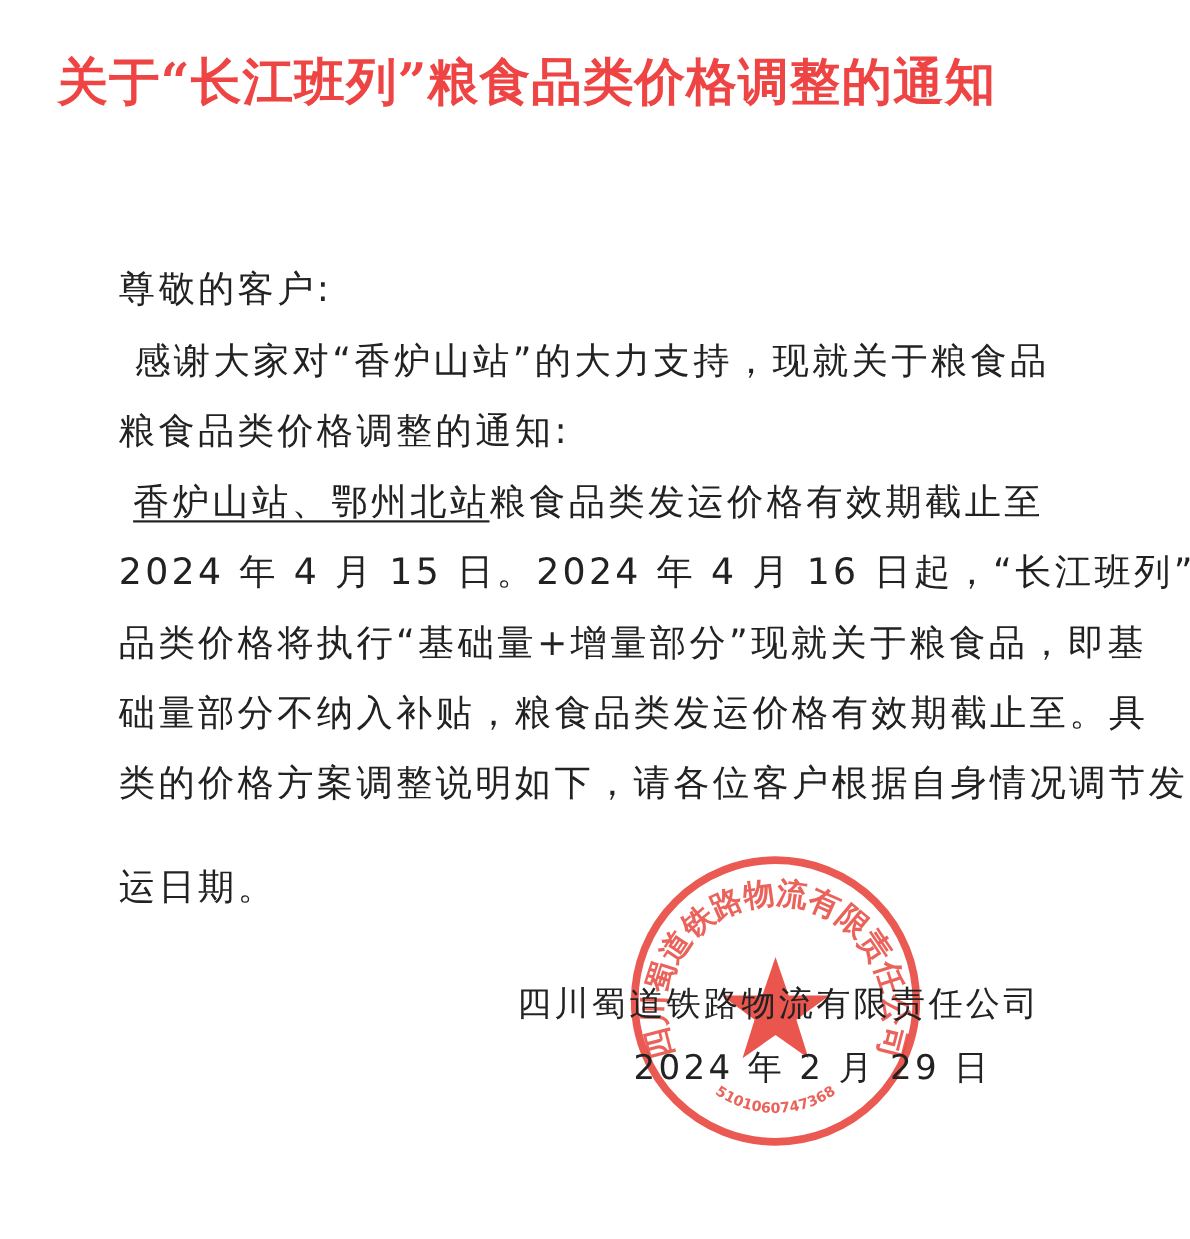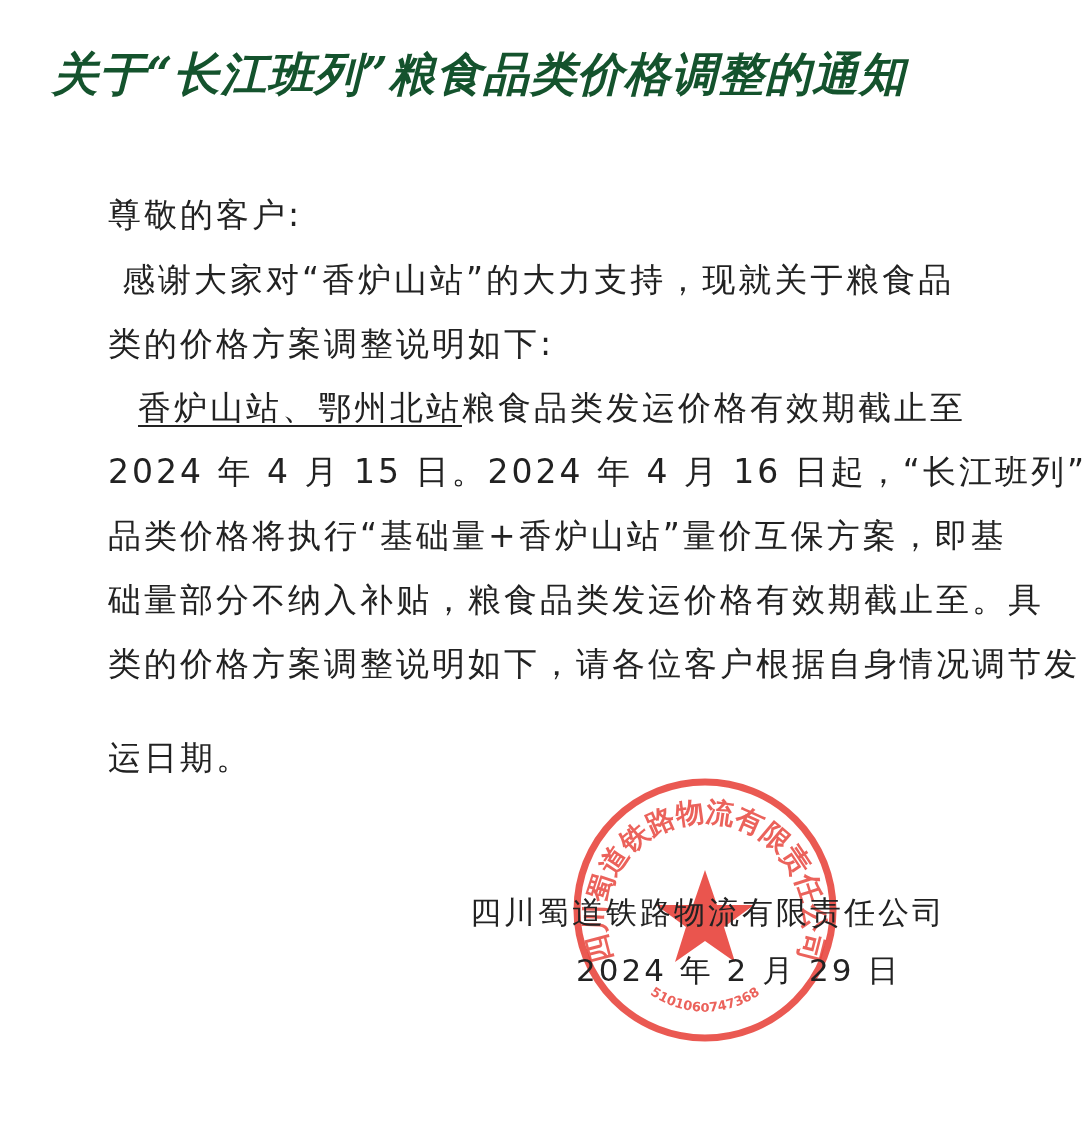--- a/index.html
+++ b/index.html
@@ -3,54 +3,54 @@
 <meta charset="utf-8">
 <style>
   html, body { margin: 0; padding: 0; }
   body {
     width: 1082px; height: 1126px; background: #ffffff; position: relative; overflow: hidden;
     color: #1f1f1f;
   }
   .title {
     position: absolute; left: 52px; top: 44px;
     font-family: "DejaVu Serif", "Liberation Serif", serif;
-    font-size: 46px; font-weight: bold; letter-spacing: 1px; color: #14532d;
-    white-space: nowrap; margin: 0; font-style: italic;
+    font-size: 46px; font-weight: bold; letter-spacing: 1px; color: #ef4444;
+    white-space: nowrap; margin: 0;
   }
   .body-text {
     position: absolute; left: 54px; width: 910px;
     font-family: "DejaVu Sans", "Liberation Sans", sans-serif;
     font-size: 33px; color: #222; white-space: nowrap; letter-spacing: 3px;
   }
   .underline { text-decoration: underline; text-decoration-thickness: 2px; text-underline-offset: 6px; }
-  .line { position: absolute; left: 54px; white-space: nowrap; }
+  .line { position: absolute; left: 54px; white-space: nowrap; margin-top: 48px; }
   .seal {
     position: absolute; left: 570px; top: 775px; width: 270px; height: 270px;
   }
   .sign {
     position: absolute; font-family: "DejaVu Sans", "Liberation Sans", sans-serif;
     font-size: 31px; color: #222; white-space: nowrap; letter-spacing: 3px; z-index: 2;
   }
 </style>
 </head>
 <body>
 
 <h1 class="title">关于“长江班列”粮食品类价格调整的通知</h1>
 
 <div class="body-text">
   <div class="line" style="top:193px;">尊敬的客户:</div>
 
   <div class="line" style="top:258px; left:68px;">感谢大家对“香炉山站”的大力支持，现就关于粮食品</div>
-  <div class="line" style="top:322px;">类的价格方案调整说明如下:</div>
+  <div class="line" style="top:322px;">粮食品类价格调整的通知:</div>
 
-  <div class="line" style="top:386px; left:84px;">
+  <div class="line" style="top:386px; left:67px;">
     <span class="underline">香炉山站、鄂州北站</span><span>粮食品类发运价格有效期截止至</span>
   </div>
   <div class="line" style="top:450px;">2024 年 4 月 15 日。2024 年 4 月 16 日起，“长江班列”粮食</div>
-  <div class="line" style="top:514px;">品类价格将执行“基础量+香炉山站”量价互保方案，即基</div>
+  <div class="line" style="top:514px;">品类价格将执行“基础量+增量部分”现就关于粮食品，即基</div>
   <div class="line" style="top:578px;">础量部分不纳入补贴，粮食品类发运价格有效期截止至。具</div>
   <div class="line" style="top:642px;">类的价格方案调整说明如下，请各位客户根据自身情况调节发</div>
   <div class="line" style="top:736px;">运日期。</div>
 </div>
 
 <svg class="seal" viewBox="0 0 270 270">
   <defs>
     <path id="ringPath" d="M 45 190 A 100 100 0 1 1 225 190" fill="none"></path>
     <path id="codePath" d="M 60 200 A 95 95 0 0 0 210 200" fill="none"></path>
   </defs>

